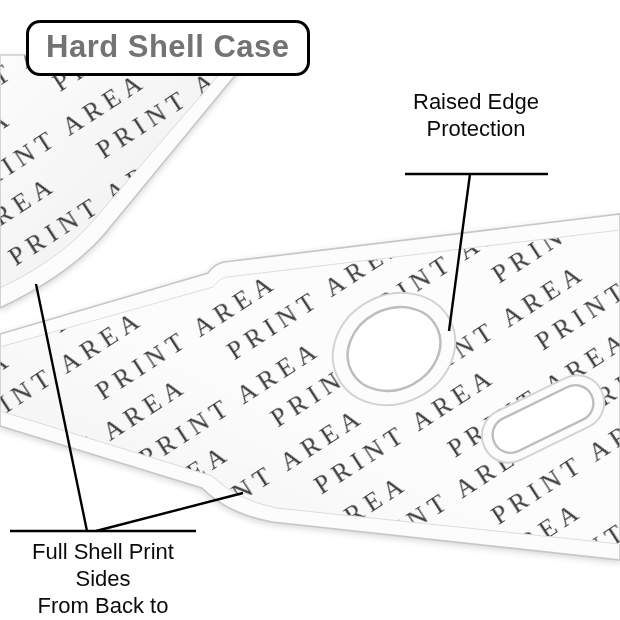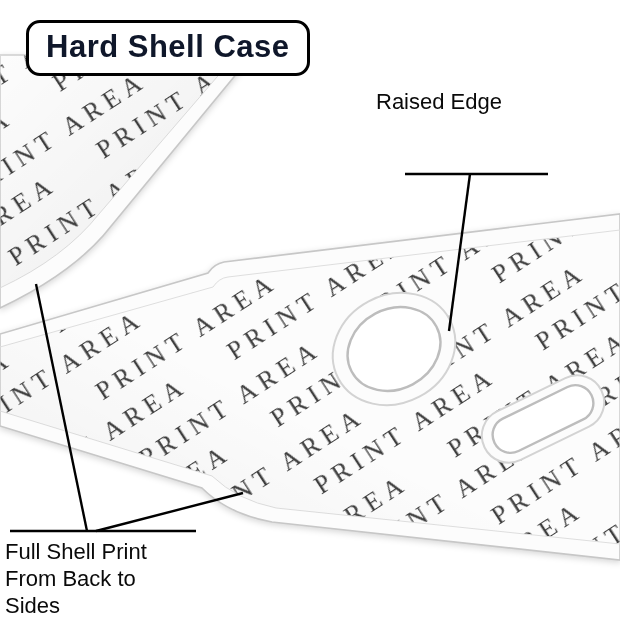--- a/index.html
+++ b/index.html
@@ -33,30 +33,30 @@
 
   
   .title-badge{
     position:absolute;left:26px;top:20px;
     background:#ffffff;
     border:3.5px solid #000000;
     border-radius:14px;
     padding:6px 17px 8px 17px;
     font-size:31px;
     font-weight:700;
-    color:#0f172a;
+    color:#737373;
     letter-spacing:.5px;
     white-space:nowrap;
     z-index:3;
   }
 
   
   .annotation{
     position:absolute;
-    text-align:left;
+    text-align:center;
     font-size:22px;
     line-height:27px;
     color:#0a0a0a;
     z-index:3;
   }
   .annotation-camera{left:376px;top:88px;width:200px;}
   .annotation-fullbody{left:5px;top:538px;width:196px;}
 </style>
 </head>
 <body>
@@ -106,21 +106,22 @@
       <line class="callout" x1="96" y1="531" x2="243" y2="493" stroke="#000000"></line>
     </g>
   </svg>
 
   <div class="title-badge">
     <span>Hard Shell Case</span>
   </div>
 
   <div class="annotation annotation-camera">
     <div>Raised Edge</div>
+    <div>Protection</div>
   </div>
 
   <div class="annotation annotation-fullbody">
     <div>Full Shell Print</div>
+    <div>Sides</div>
     <div>From Back to</div>
-    <div>Sides</div>
   </div>
 
 </div>
 
 </body></html>

